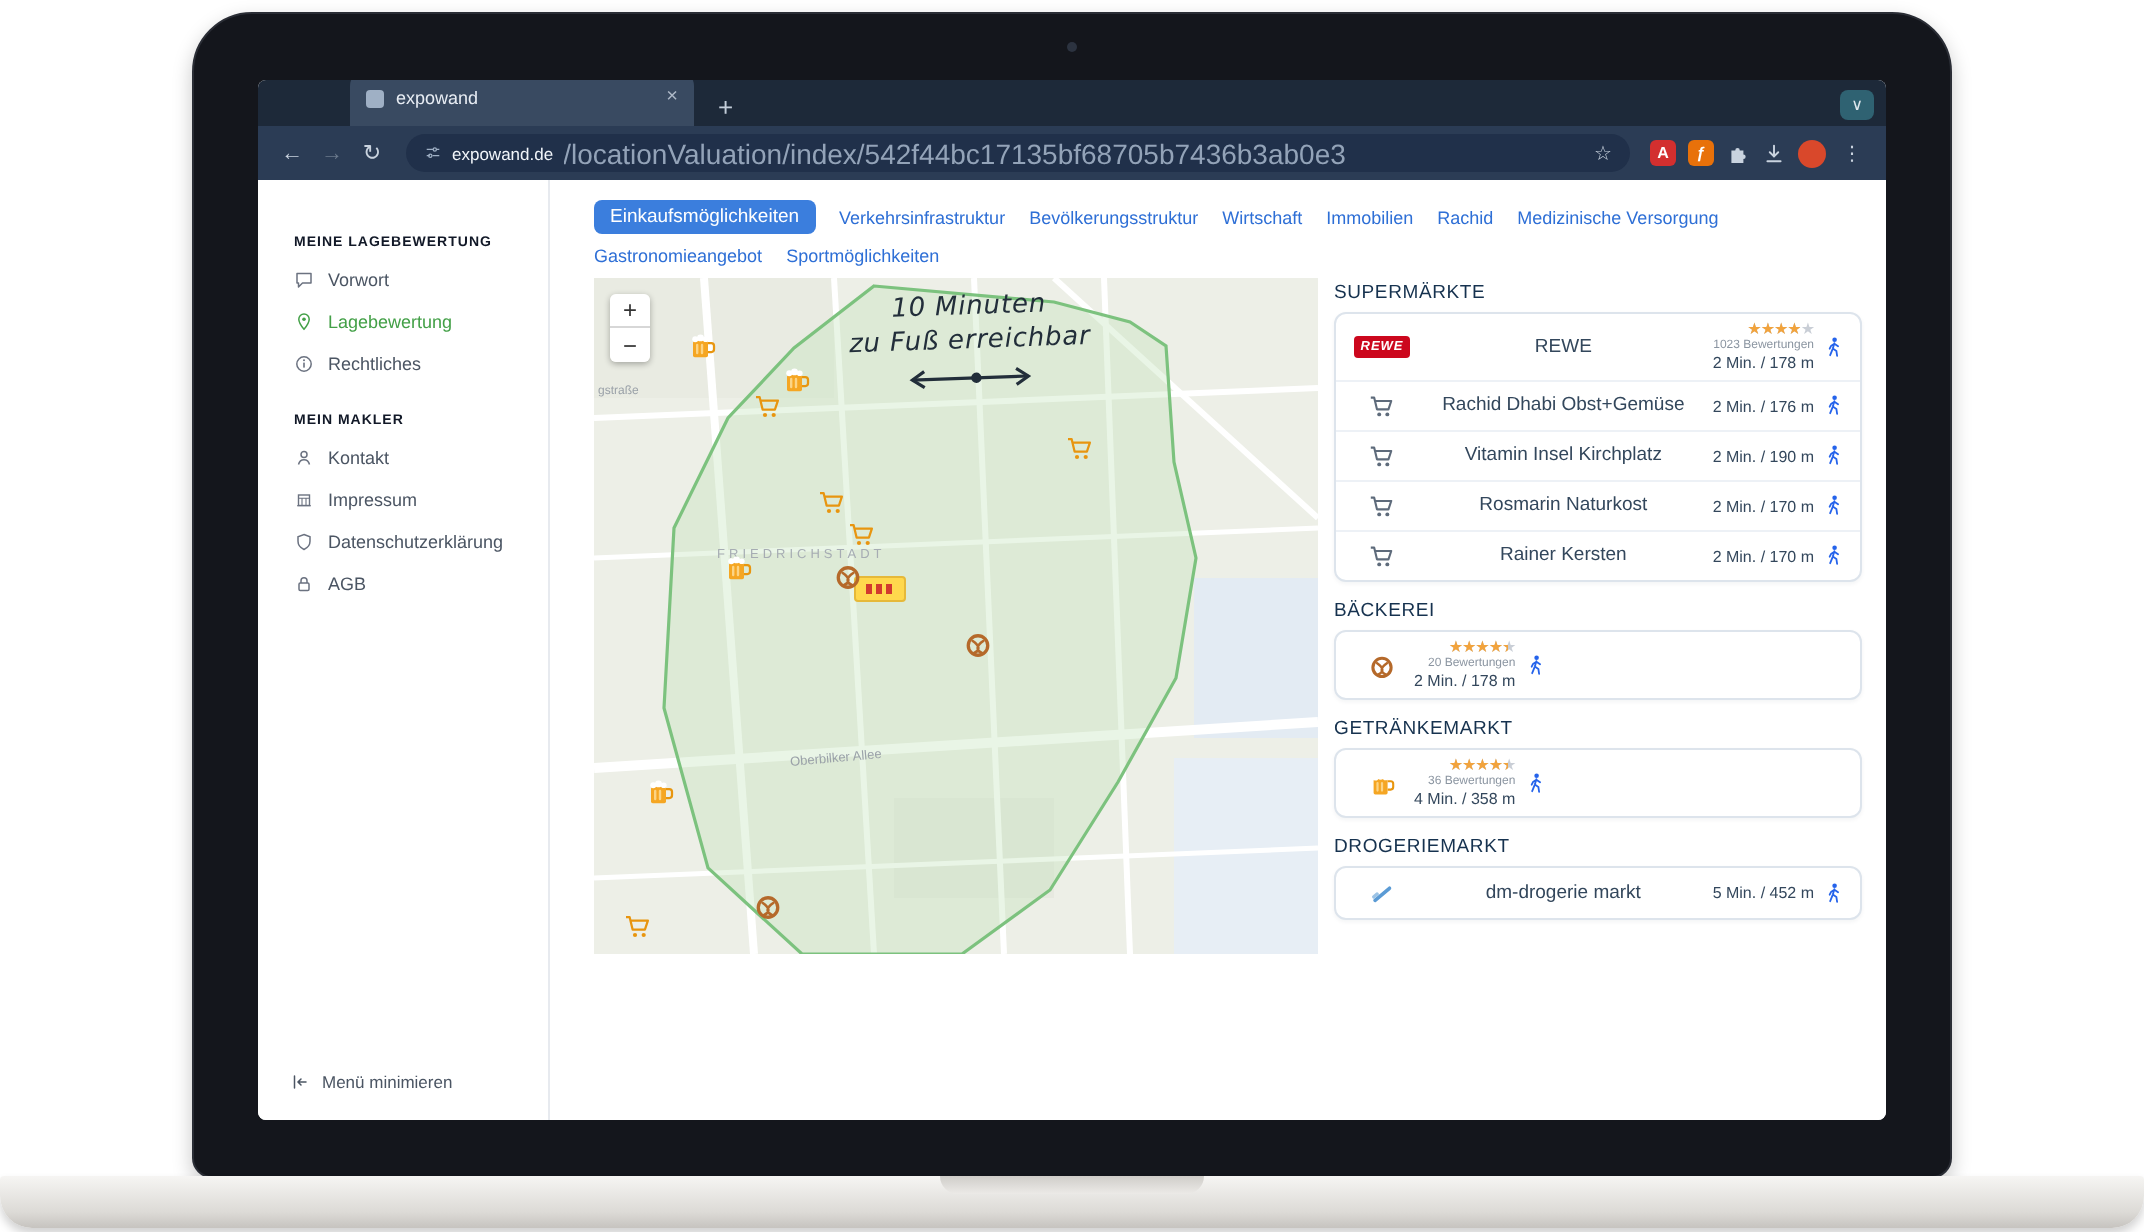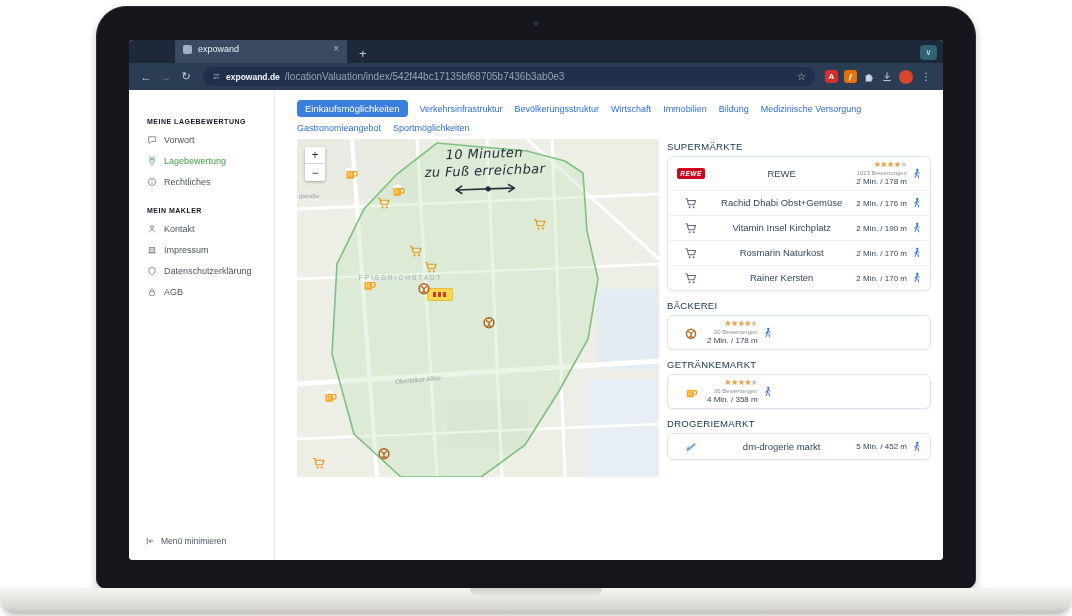--- a/index.html
+++ b/index.html
@@ -20,22 +20,22 @@
   .favicon{width:9px;height:9px;border-radius:2px;background:#9fb0c5;flex:none}
   .btab-title{font-size:9px;color:#e8edf4;flex:1;white-space:nowrap;overflow:hidden}
   .btab-close{font-size:10px;color:#aeb9c8;line-height:1}
   .newtab{color:#c3cdd9;font-size:13px;margin-left:12px;padding-bottom:3px;line-height:1}
   .tabchev{margin-left:auto;margin-right:6px;margin-bottom:3px;width:17px;height:15px;border-radius:4px;background:#2f6272;color:#dfe8ee;font-size:8px;display:flex;align-items:center;justify-content:center}
   .addressbar{height:27px;background:#2b3c55;display:flex;align-items:center;padding:0 10px;gap:6px;flex:none}
   .nav-ic{color:#c9d3df;font-size:11px;width:14px;text-align:center;cursor:pointer}
   .nav-ic.dim{color:#6b7a8d}
   .urlpill{flex:1;height:19px;background:#20304a;border-radius:10px;display:flex;align-items:center;padding:0 9px;gap:5px;min-width:0;margin:0 4px}
   .tune{width:9px;height:9px;color:#9fb0c5;flex:none}
-  .url-domain{font-size:8.5px;color:#f1f5fa;font-weight:700;white-space:nowrap}
-  .url-path{font-size:10px;color:#93a3b8;white-space:nowrap;overflow:hidden;text-overflow:ellipsis;min-width:0}
+  .url-domain{font-size:8.5px;color:#f1f5fa;font-weight:400;white-space:nowrap}
+  .url-path{font-size:14px;color:#93a3b8;white-space:nowrap;overflow:hidden;text-overflow:ellipsis;min-width:0}
   .spacer{flex:1}
   .starbm{color:#c9d3df;font-size:10px}
   .ext{width:13px;height:13px;border-radius:3px;color:#fff;font-size:8px;font-weight:700;display:flex;align-items:center;justify-content:center;flex:none}
   .ext.adobe{background:#d32f2f}
   .ext.fx{background:#e8710a}
   .ext-ic{width:12px;height:12px;color:#c9d3df;flex:none}
   .chrome-avatar{width:14px;height:14px;border-radius:50%;background:#d9482b;flex:none}
   .kebab{color:#c9d3df;font-size:10px;padding:0 2px}
 
   
@@ -291,21 +291,21 @@
         </aside>
 
         <main class="main">
           <div>
               <div class="tab-row">
                 <a class="cat-tab active">Einkaufsmöglichkeiten</a>
                 <a class="cat-tab">Verkehrsinfrastruktur</a>
                 <a class="cat-tab">Bevölkerungsstruktur</a>
                 <a class="cat-tab">Wirtschaft</a>
                 <a class="cat-tab">Immobilien</a>
-                <a class="cat-tab">Bildung</a>
+                <a class="cat-tab">Rachid</a>
                 <a class="cat-tab">Medizinische Versorgung</a>
               </div>
               <div class="tab-row">
                 <a class="cat-tab">Gastronomieangebot</a>
                 <a class="cat-tab">Sportmöglichkeiten</a>
               </div>
             </div>
 
 
           <div class="cols">

